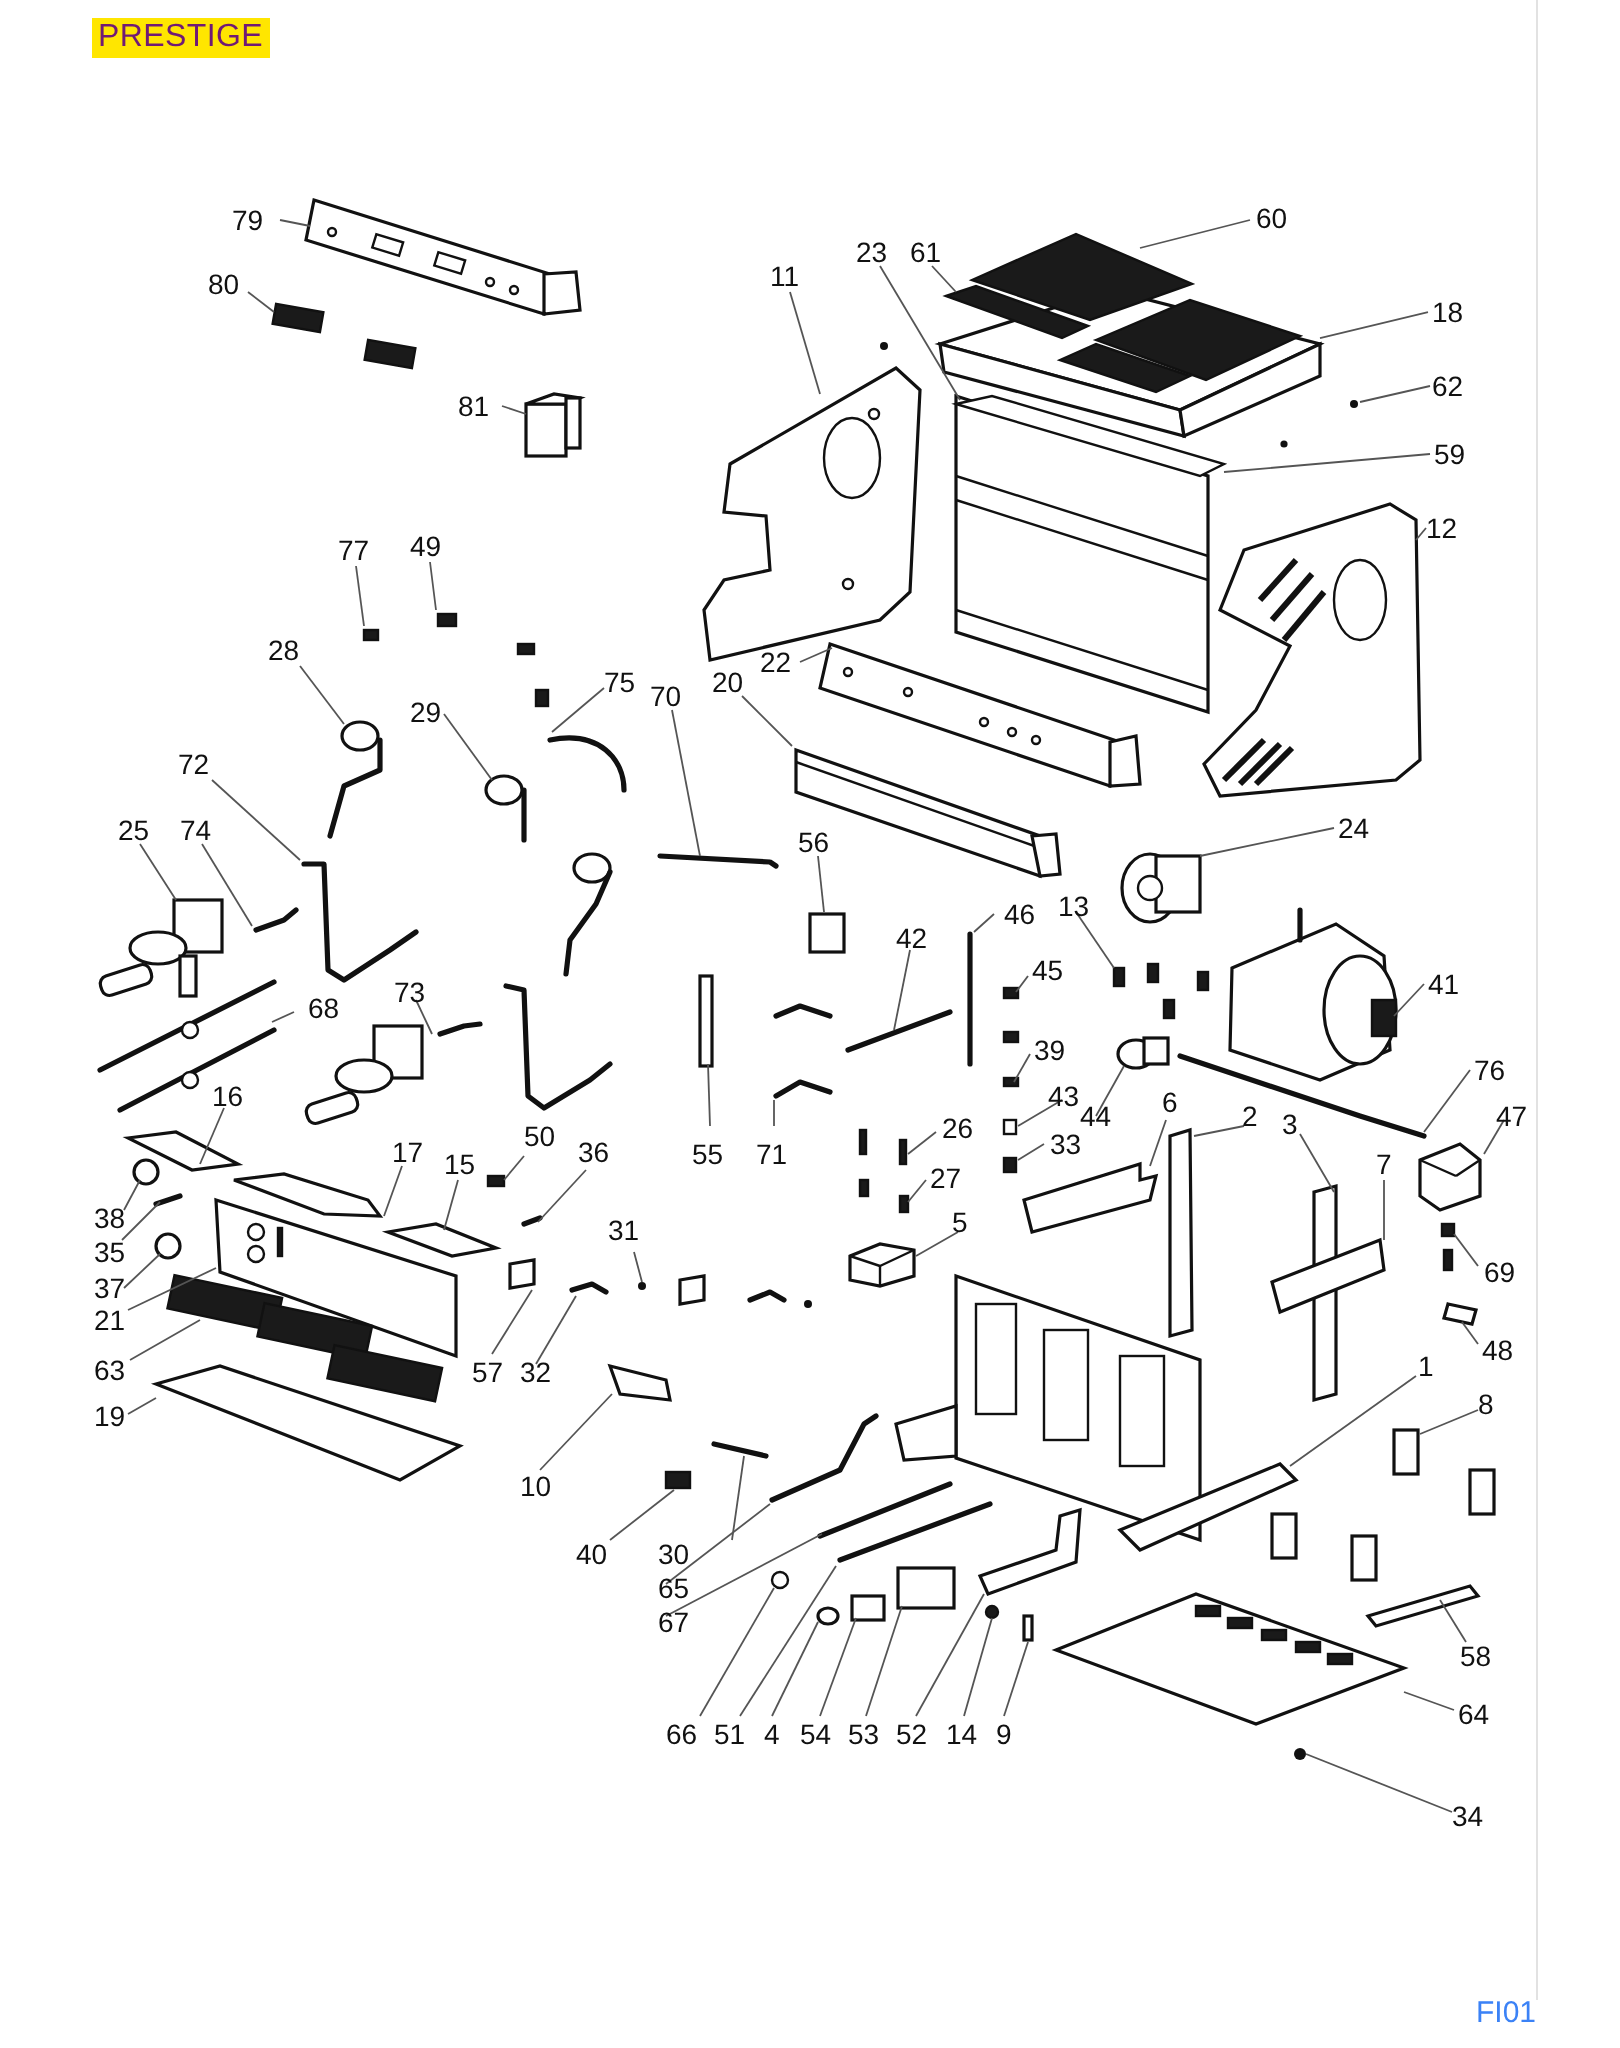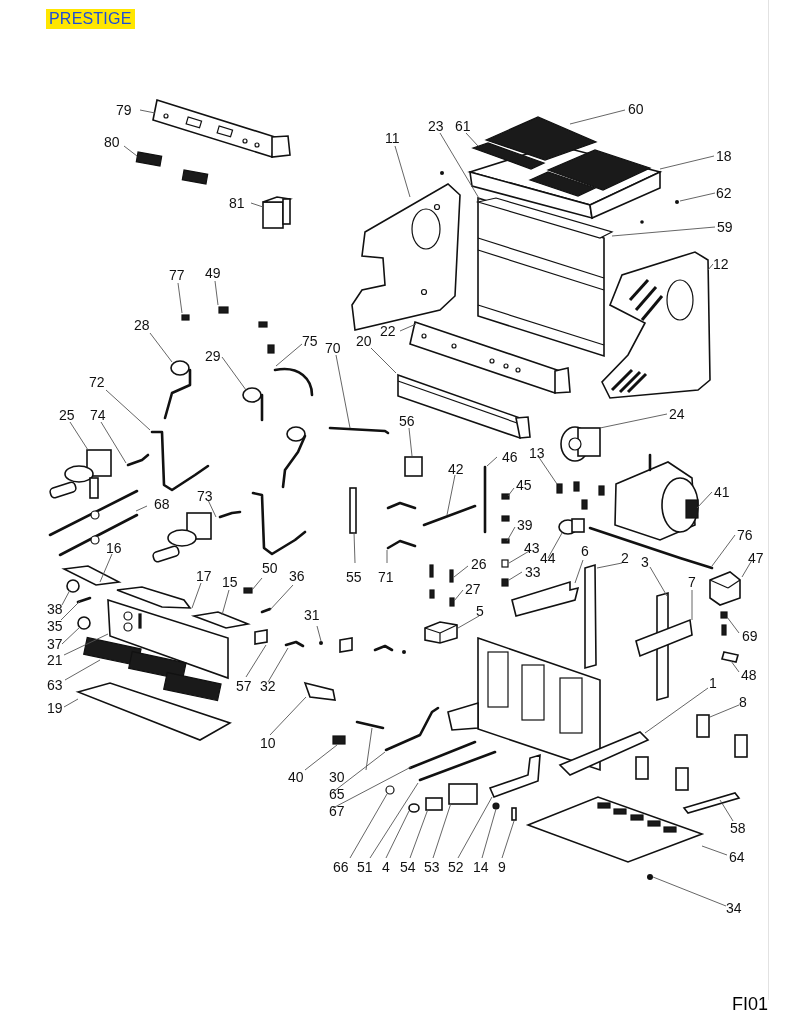--- a/index.html
+++ b/index.html
@@ -1,34 +1,34 @@
 <!DOCTYPE html>
 <html><head>
 <meta charset="utf-8">
 <style>
   html, body { margin:0; padding:0; background:#ffffff; }
   body { width:810px; height:1024px; position:relative; overflow:hidden;
          font-family:"Liberation Sans", sans-serif; color:#111; }
   .badge { position:absolute; left:46px; top:9px; background:#ffe600; color:#b0261b;
            font-size:16px; font-weight:normal; padding:1px 3px; letter-spacing:0.2px; line-height:18px; }
   .divider { position:absolute; left:768px; top:0; width:1px; height:1000px; background:#e2e2e2; }
-  .code { position:absolute; right:42px; bottom:9px; font-size:18px; color:#000000; }
+  .code { position:absolute; right:42px; bottom:9px; font-size:15px; color:#3b82f6; }
   svg.diagram { position:absolute; left:0; top:0; }
   .lbl { font-family:"Liberation Sans", sans-serif; font-size:14px; fill:#111; }
   .ld { stroke:#555; stroke-width:0.9; fill:none; }
   .p { stroke:#111; stroke-width:1.6; fill:#fff; }
   .pt { stroke:#111; stroke-width:1.2; fill:#fff; }
   .pd { stroke:#111; stroke-width:1.2; fill:#1a1a1a; }
   .hatch { stroke:#111; stroke-width:3; }
   .tube { stroke:#111; stroke-width:2.6; fill:none; stroke-linecap:round; stroke-linejoin:round; }
 </style>
 </head>
 <body>
 
-<div class="badge" style="background: rgb(255, 230, 0); color: #1d4ed8;">PRESTIGE</div>
+<div class="badge" style="background: rgb(255, 230, 0); color: #701a75;">PRESTIGE</div>
 <div class="divider"></div>
 <div class="code">FI01</div>
 
 <svg class="diagram" width="810" height="1024" viewBox="0 0 810 1024">
 
   <g>
 
     <g>
       <polygon class="p" points="157,100 275,137 272,157 153,120"></polygon>
       <polygon class="p" points="272,137 288,136 290,155 272,157"></polygon>

